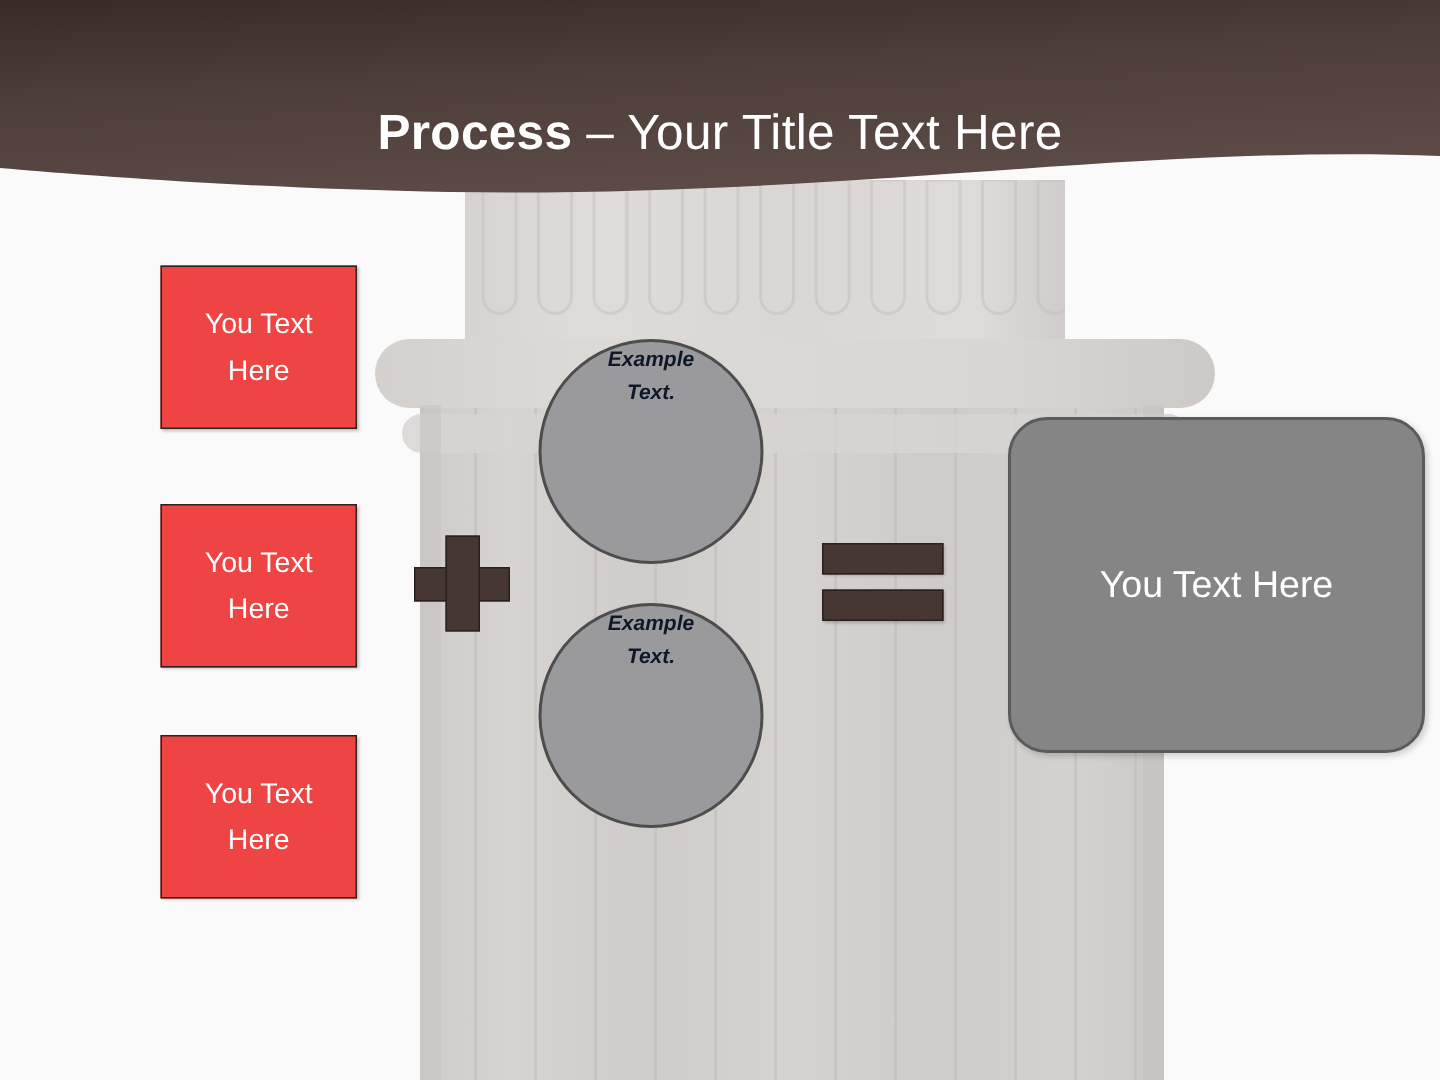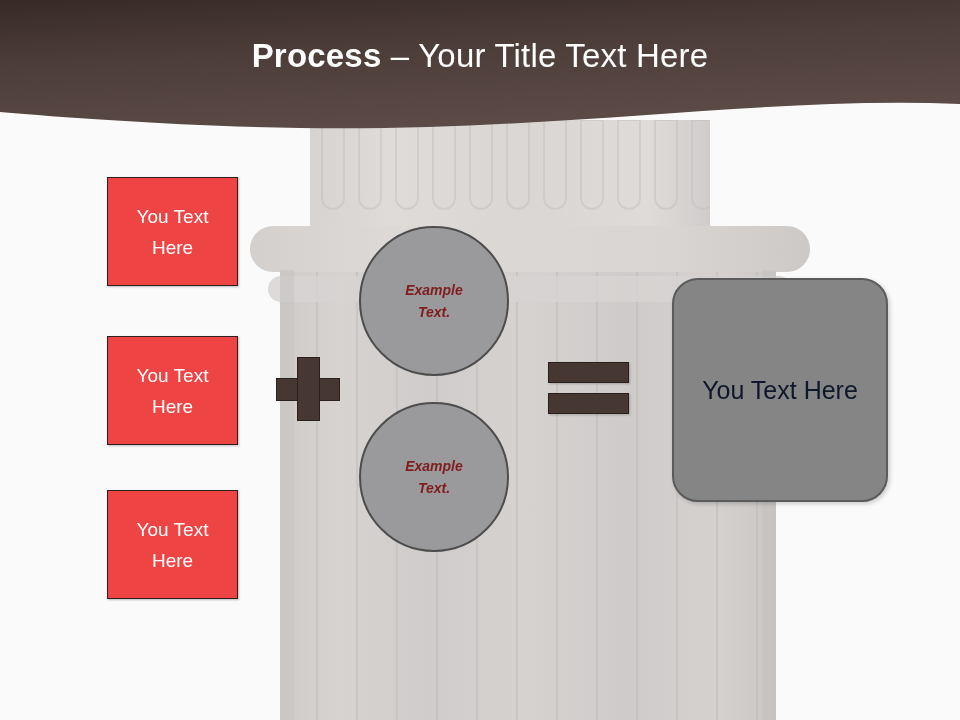--- a/index.html
+++ b/index.html
@@ -33,21 +33,21 @@
   .banner {
     position: absolute;
     left: 0;
     top: 0;
     width: 960px;
     height: 140px;
   }
   .banner-title {
     position: absolute;
     left: 0;
-    top: 36px;
+    top: 68px;
     width: 960px;
     text-align: center;
     color: #ffffff;
     font-size: 33px;
     font-weight: 400;
     letter-spacing: 0.2px;
     line-height: 40px;
     white-space: nowrap;
   }
   .banner-title .t-bold { font-weight: 700; }
@@ -119,47 +119,46 @@
     position: absolute;
     width: 150px;
     height: 150px;
     border-radius: 50%;
     background: #9a9a9c;
     border: 2px solid #4d4d4d;
     box-sizing: border-box;
     display: flex;
     flex-direction: column;
     align-items: center;
-    justify-content: center;
-    color: #7f1d1d;
+    color: #0f172a;
     font-size: 14px;
     font-weight: 700;
     font-style: italic;
     line-height: 22px;
     text-align: center;
   }
   #circle-1 { left: 359px; top: 226px; }
   #circle-2 { left: 359px; top: 402px; }
   .gray-circle span { display: block; }
 
   
   .result-box {
     position: absolute;
     left: 672px;
     top: 278px;
-    width: 216px;
+    width: 278px;
     height: 224px;
     border-radius: 26px;
     background: #858585;
     border: 2px solid #5b5b5b;
     box-sizing: border-box;
     display: flex;
     align-items: center;
     justify-content: center;
-    color: #0f172a;
+    color: #ffffff;
     font-size: 25px;
     text-align: center;
     box-shadow: 2px 2px 4px rgba(0,0,0,0.18);
   }
 </style>
 </head>
 <body>
 
 <div id="slide">
 

